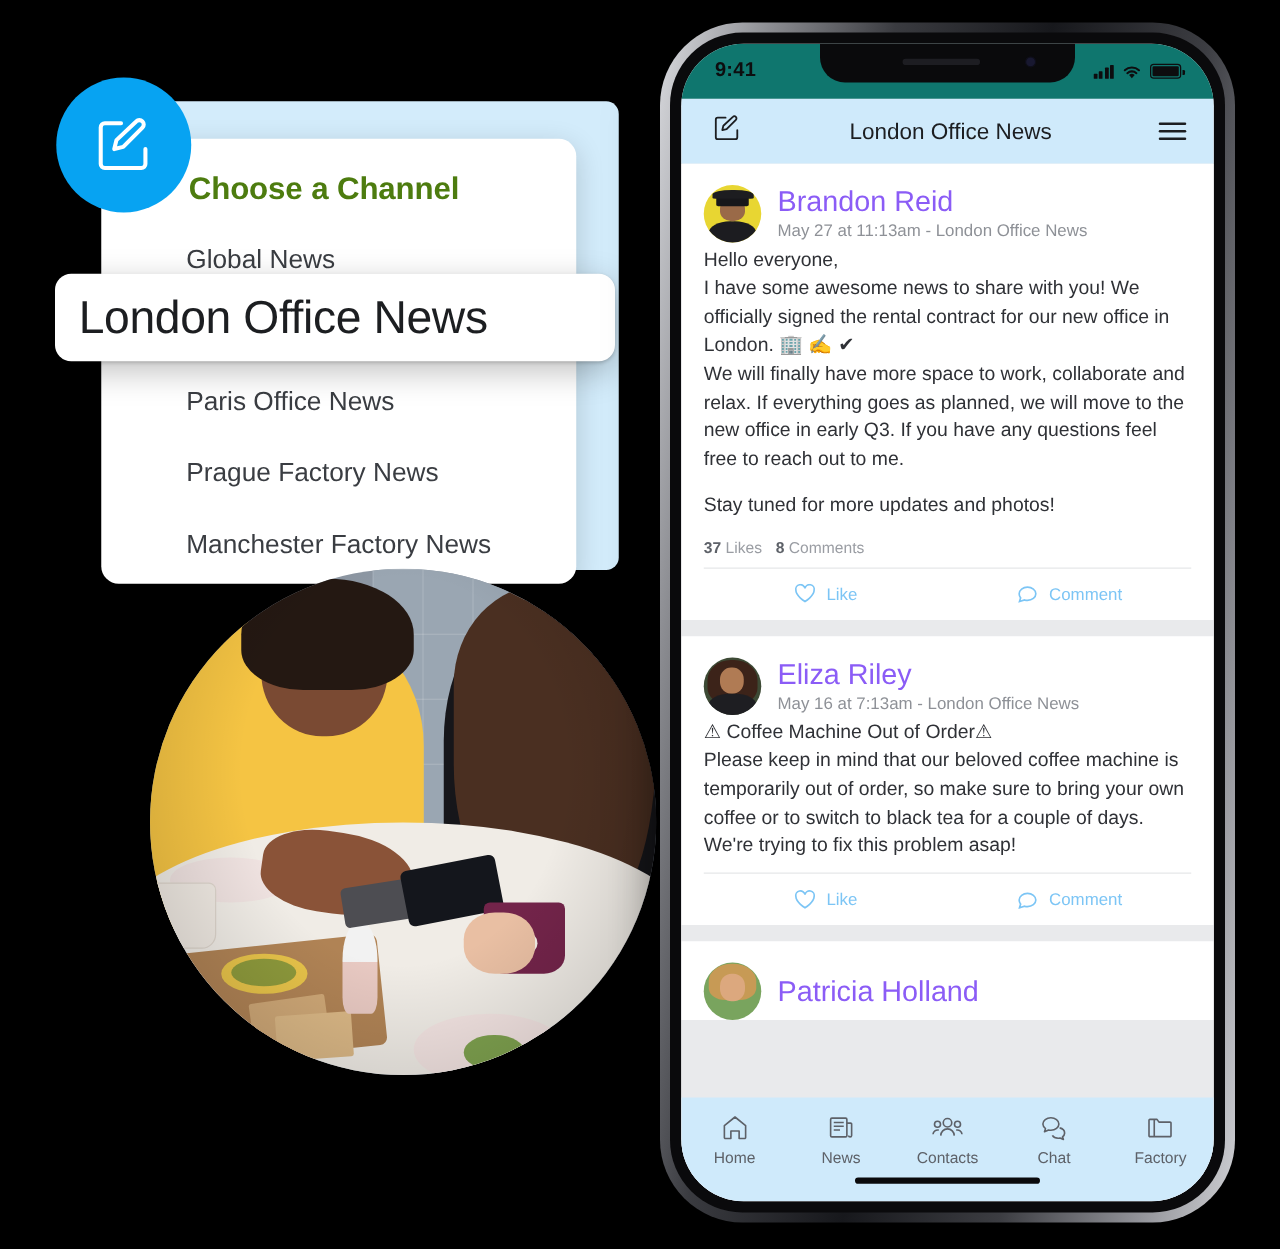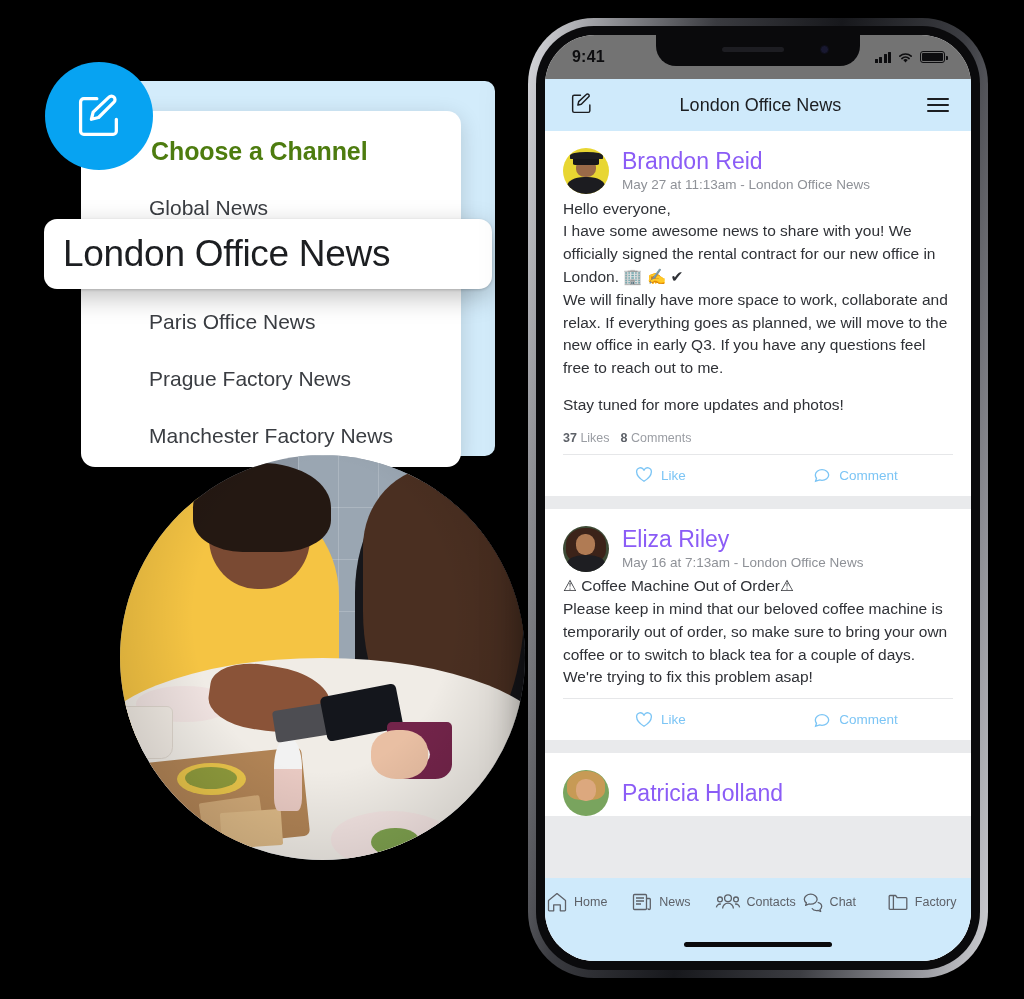--- a/index.html
+++ b/index.html
@@ -164,21 +164,21 @@
     position: absolute; left: 50%; top: 12px; transform: translateX(-58%);
     width: 62px; height: 5px; border-radius: 3px; background: #1d1d22;
   }
   .notch .cam {
     position: absolute; right: 31px; top: 10px;
     width: 9px; height: 9px; border-radius: 50%;
     background: #181830; border: 1px solid #0e0e18;
   }
 
   .statusbar {
-    position: relative; height: 44px; background: #737373;
+    position: relative; height: 44px; background: #0f766e;
     display: flex; align-items: center; justify-content: space-between;
     padding: 0 26px 0 27px; z-index: 20;
   }
   .sb-time { font-size: 16px; font-weight: bold; color: #0d0d0f; letter-spacing:.2px; }
   .sb-right { display: flex; align-items: center; gap: 6px; }
   .sig { display:flex; align-items:flex-end; gap:1.5px; height:11px; }
   .sig i { display:block; width:3px; background:#0d0d0f; border-radius:.5px; }
   .sig i:nth-child(1){height:4px;} .sig i:nth-child(2){height:6px;}
   .sig i:nth-child(3){height:8.5px;} .sig i:nth-child(4){height:11px;}
   .batt { width:25px; height:12px; border:1.6px solid #0d0d0f; border-radius:3px; position:relative; }
@@ -236,21 +236,21 @@
             color:#7cc5f5; font-size:13.5px; }
   .action svg { display:block; }
   .post-gap { height: 13px; background:#e9eaec; }
 
   .tabbar {
     position:absolute; left:0; right:0; bottom:0;
     height: 83px; background:#cfeafb;
     display:flex; align-items:flex-start; padding-top: 12px;
     z-index: 25;
   }
-  .tab { flex:1; display:flex; align-items:center; gap:5px; }
+  .tab { flex:1; display:flex; flex-direction:column; align-items:center; gap:5px; }
   .tab .lbl { font-size: 12.5px; color:#5d6168; }
   .home-indicator {
     position:absolute; left:50%; bottom:14px; transform:translateX(-50%);
     width:148px; height:5px; border-radius:3px; background:#0a0a0c;
     z-index: 26;
   }
 </style>
 </head>
 <body>
 

